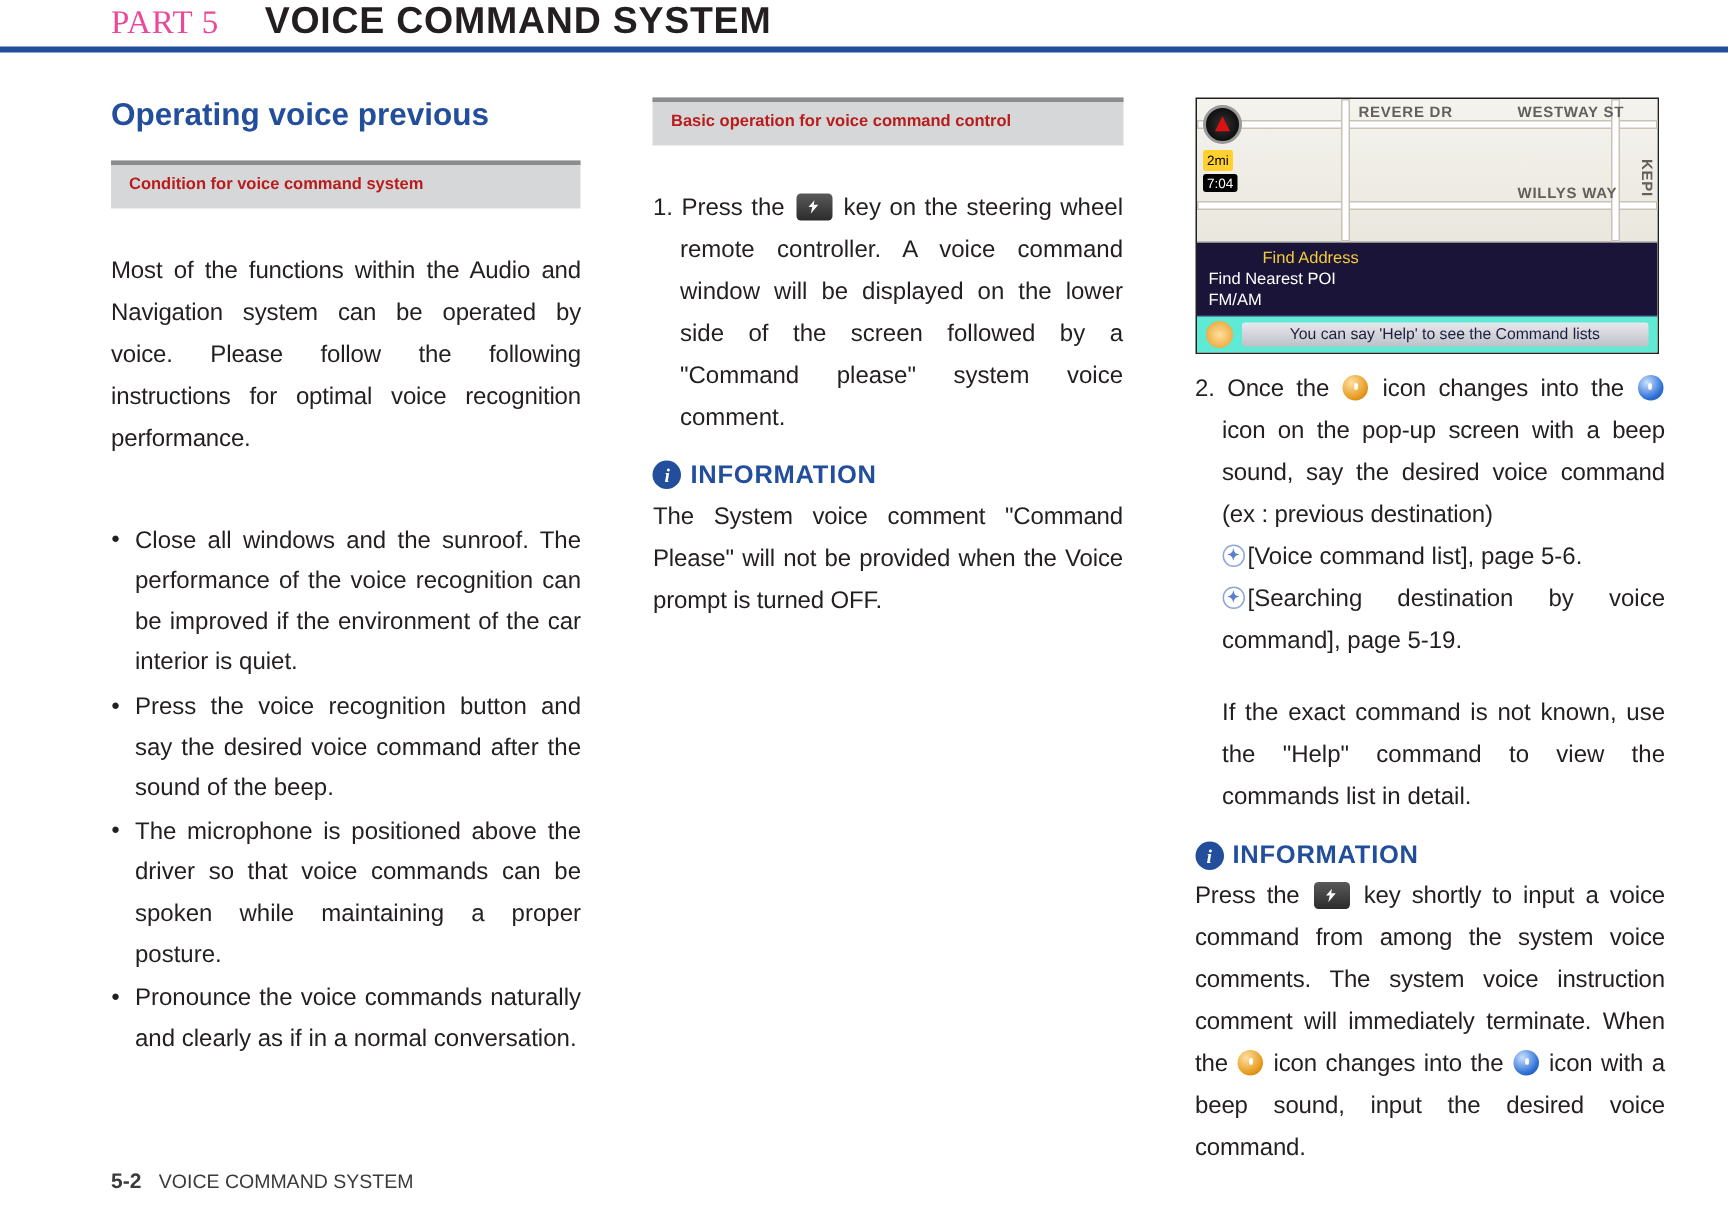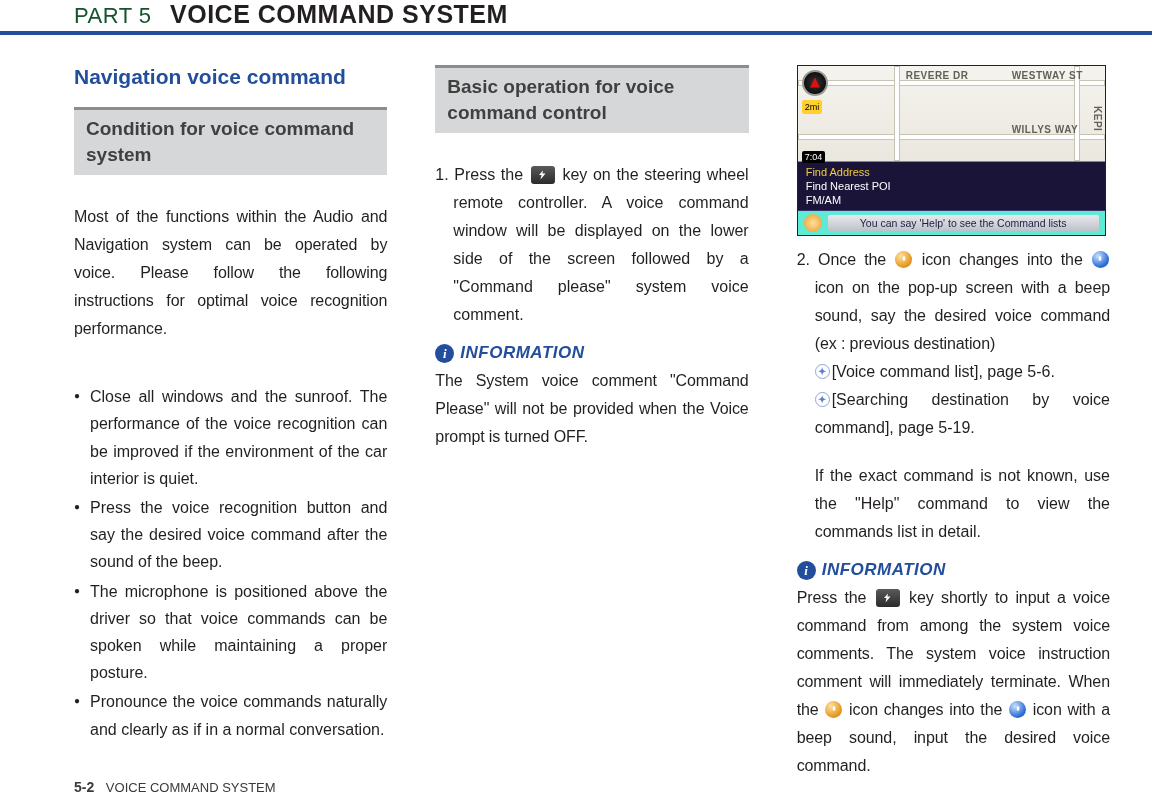--- a/index.html
+++ b/index.html
@@ -13,24 +13,25 @@
     overflow: hidden;
   }
   .header {
     padding: 0 0 2px 74px;
     border-bottom: 4px solid #224e9b;
     margin-bottom: 30px;
   }
   .header .part {
     font-size: 22px;
     font-weight: 400;
-    color: #14532d;
+    color: #ec4899;
     letter-spacing: 0.5px;
     display: inline-block;
-    margin-right: 14px;
+    margin-right: 26px;
+    font-family: Liberation Serif, serif;
   }
   .header .title {
     font-size: 25px;
     font-weight: 700;
     color: #231f20;
     display: inline-block;
     letter-spacing: 0.5px;
   }
   .cols {
     display: flex;
@@ -42,22 +43,22 @@
     color: #224e9b;
     font-weight: 700;
     font-size: 21px;
     margin-bottom: 18px;
   }
   .sub-box {
     background: #d6d7d8;
     border-top: 3px solid #8a8c8e;
     padding: 6px 12px 8px 12px;
     font-weight: 700;
-    font-size: 19px;
-    color: #404040;
+    font-size: 11px;
+    color: #b91c1c;
     margin-bottom: 28px;
     line-height: 1.35;
   }
   .body-text {
     font-size: 16px;
     line-height: 1.75;
     text-align: justify;
     letter-spacing: -0.1px;
   }
   .body-text + .body-text, .body-text + ul { margin-top: 22px; }
@@ -108,21 +109,20 @@
     font-weight: 700;
     font-family: Georgia, serif;
     font-size: 13px;
     display: inline-flex;
     align-items: center;
     justify-content: center;
     line-height: 1;
   }
   .info-label {
     color: #224e9b;
-    font-style: italic;
     font-weight: 700;
     font-size: 17px;
     letter-spacing: 0.5px;
   }
   .key-icon {
     display: inline-flex;
     vertical-align: middle;
     width: 24px; height: 18px;
     border-radius: 3px;
     background: linear-gradient(#5a5a5a,#2b2b2b);
@@ -183,25 +183,25 @@
     background: linear-gradient(#f5f3ee,#eae7df);
     position: relative;
     border-bottom: 1px solid #888;
   }
   .nav-map .road-h { position:absolute; height:6px; background:#fff; border:1px solid #c9c3b5; left:0; right:0; }
   .nav-map .road-v { position:absolute; width:6px; background:#fff; border:1px solid #c9c3b5; top:0; bottom:0; }
   .nav-map .lbl { position:absolute; font-size:10px; font-weight:700; color:#63605a; letter-spacing:0.5px; white-space:nowrap; }
   .nav-map .compass { position:absolute; left:4px; top:4px; width:26px; height:26px; border-radius:50%; background:radial-gradient(#333,#000); border:2px solid #999; }
   .nav-map .compass::after { content:""; position:absolute; left:50%; top:50%; transform:translate(-50%,-55%); border-left:5px solid transparent; border-right:5px solid transparent; border-bottom:10px solid #d11; }
   .nav-map .dist { position:absolute; left:4px; top:34px; background:#ffd02e; color:#000; font-weight:400; font-size:9px; padding:2px 3px; border-radius:2px; }
-  .nav-map .time { position:absolute; left:4px; top:50px; background:#000; color:#fff; font-size:9px; padding:1px 3px; border-radius:2px;margin-top:35px; }
+  .nav-map .time { position:absolute; left:4px; top:50px; background:#000; color:#fff; font-size:9px; padding:1px 3px; border-radius:2px; }
   .nav-menu { background:#1a1438; display:flex; }
   .nav-menu .mcol { flex:1; padding:3px 8px; }
   .nav-menu .mrow { color:#fff; font-size:11px; padding:1px 0; }
-  .nav-menu .mrow.y { color:#f2cc3b; }
+  .nav-menu .mrow.y { color:#f2cc3b;margin-left:36px; }
   .nav-say {
     display:flex; align-items:center;
     background:#5eead4;
     border-top:1px solid #3a356a;
     padding:3px 6px;
     gap:6px;
   }
   .nav-say .sicon { width:18px; height:18px; border-radius:50%; background:radial-gradient(#ffe0a0,#e69a1f); flex-shrink:0; }
   .nav-say .sbar { flex:1; background:linear-gradient(#e8e9ee,#bfc1c9); color:#1e1e3e; font-size:10.5px; text-align:center; padding:2px 0; border-radius:2px; }
 </style>
@@ -209,21 +209,21 @@
 <body>
 
 <div class="header">
   <span class="part">PART 5</span>
   <span class="title">VOICE COMMAND SYSTEM</span>
 </div>
 
 <div class="cols">
 
   <div class="col">
-    <div class="section-title">Navigation voice command</div>
+    <div class="section-title">Operating voice previous</div>
     <div class="sub-box">Condition for voice command system</div>
     <div class="body-text">Most of the functions within the Audio and Navigation system can be operated by voice. Please follow the following instructions for optimal voice recognition performance.</div>
     <ul class="bullets">
       <li>Close all windows and the sunroof. The performance of the voice recognition can be improved if the environment of the car interior is quiet.</li>
       <li>Press the voice recognition button and say the desired voice command after the sound of the beep.</li>
       <li>The microphone is positioned above the driver so that voice commands can be spoken while maintaining a proper posture.</li>
       <li>Pronounce the voice commands naturally and clearly as if in a normal conversation.</li>
     </ul>
   </div>
 

